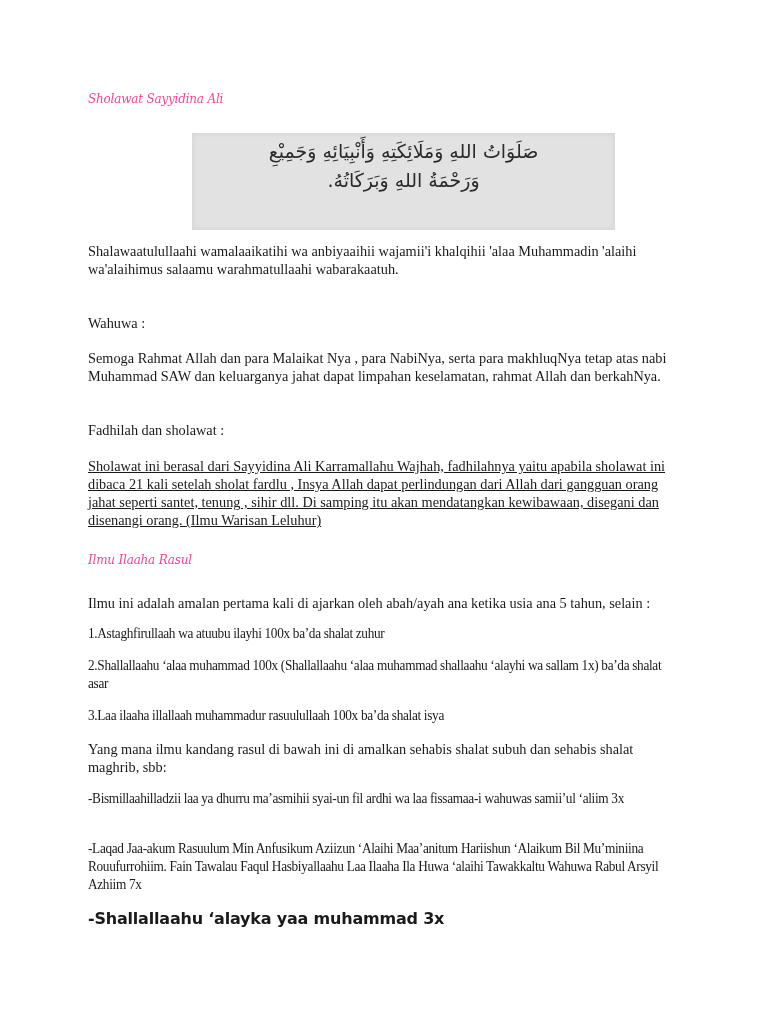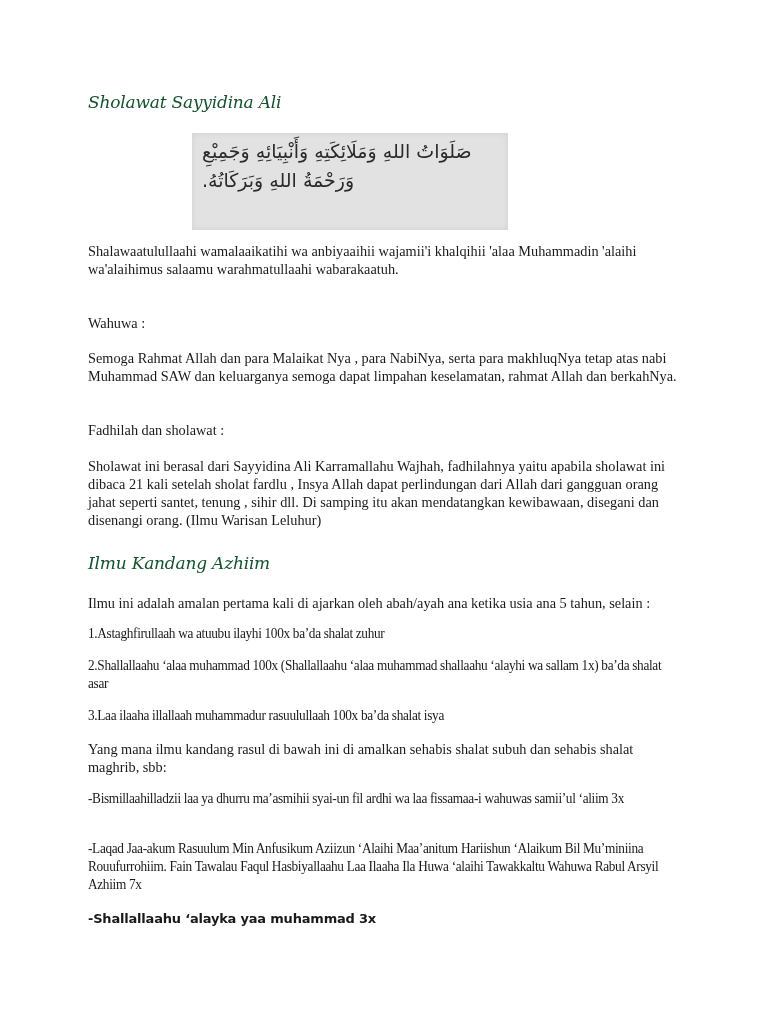--- a/index.html
+++ b/index.html
@@ -4,57 +4,57 @@
   <style>
     html, body { margin: 0; padding: 0; }
     body {
       width: 768px; height: 1024px; background: #ffffff; overflow: hidden;
       position: relative; color: #1a1a1a;
       font-family: "Liberation Serif", serif;
     }
     .page { position: absolute; left: 88px; top: 0; width: 600px; }
     .heading {
       position: absolute; left: 0; font-family: "DejaVu Serif", serif;
-      font-style: italic; font-size: 17px; color: #14532d; margin: 0; font-weight: normal;
+      font-style: italic; font-size: 12px; color: #ec4899; margin: 0; font-weight: normal;
       letter-spacing: -0.2px;
     }
     .arabic-box {
-      position: absolute; left: 104px; top: 133px; width: 316px; height: 97px;
+      position: absolute; left: 104px; top: 133px; width: 423px; height: 97px;
       background: #e2e2e2; box-sizing: border-box; padding: 4px 10px;
-      direction: rtl; text-align: left; font-family: "DejaVu Sans", sans-serif;
+      direction: rtl; text-align: center; font-family: "DejaVu Sans", sans-serif;
       font-size: 19px; line-height: 29px; color: #2a2a2a;
       box-shadow: inset 0 0 6px rgba(0,0,0,0.08);
     }
     .arabic-box div { white-space: nowrap; }
     .p {
       position: absolute; left: 0; width: 600px; margin: 0;
       font-size: 14.3px; line-height: 18px; color: #1a1a1a;
     }
     .p.narrow { font-family: "Liberation Serif", serif; letter-spacing: -0.35px; transform: scaleX(0.93); transform-origin: left top; width: 640px; }
-    .p.bold-sans { font-family: "DejaVu Sans", sans-serif; font-weight: bold; font-size: 13px; letter-spacing: -0.2px; }
+    .p.bold-sans { font-family: "DejaVu Sans", sans-serif; font-weight: bold; font-size: 16px; letter-spacing: -0.2px; }
   </style>
 </head>
 <body>
 
 <div class="page">
 
   <h2 class="heading" style="top:92px;">Sholawat Sayyidina Ali</h2>
 
   <div class="arabic-box">
     <div>صَلَوَاتُ اللهِ وَمَلَائِكَتِهِ وَأَنْبِيَائِهِ وَجَمِيْعِ</div>
     <div>وَرَحْمَةُ اللهِ وَبَرَكَاتُهُ.</div>
   </div>
 
   <p class="p" style="top:242px;">Shalawaatulullaahi wamalaaikatihi wa anbiyaaihii wajamii'i khalqihii 'alaa Muhammadin 'alaihi wa'alaihimus salaamu warahmatullaahi wabarakaatuh.</p>
   <p class="p" style="top:314px;">Wahuwa :</p>
-  <p class="p" style="top:349px;">Semoga Rahmat Allah dan para Malaikat Nya , para NabiNya, serta para makhluqNya tetap atas nabi Muhammad SAW dan keluarganya semoga dapat limpahan keselamatan, rahmat Allah dan berkahNya.</p>
+  <p class="p" style="top:349px;">Semoga Rahmat Allah dan para Malaikat Nya , para NabiNya, serta para makhluqNya tetap atas nabi Muhammad SAW dan keluarganya jahat dapat limpahan keselamatan, rahmat Allah dan berkahNya.</p>
   <p class="p" style="top:421px;">Fadhilah dan sholawat :</p>
-  <p class="p" style="top:457px;">Sholawat ini berasal dari Sayyidina Ali Karramallahu Wajhah, fadhilahnya yaitu apabila sholawat ini dibaca 21 kali setelah sholat fardlu , Insya Allah dapat perlindungan dari Allah dari gangguan orang jahat seperti santet, tenung , sihir dll. Di samping itu akan mendatangkan kewibawaan, disegani dan disenangi orang. (Ilmu Warisan Leluhur)</p>
+  <p class="p" style="top:457px;text-decoration:underline;">Sholawat ini berasal dari Sayyidina Ali Karramallahu Wajhah, fadhilahnya yaitu apabila sholawat ini dibaca 21 kali setelah sholat fardlu , Insya Allah dapat perlindungan dari Allah dari gangguan orang jahat seperti santet, tenung , sihir dll. Di samping itu akan mendatangkan kewibawaan, disegani dan disenangi orang. (Ilmu Warisan Leluhur)</p>
 
-  <h2 class="heading" style="top:553px;">Ilmu Kandang Azhiim</h2>
+  <h2 class="heading" style="top:553px;">Ilmu Ilaaha Rasul</h2>
 
   <p class="p" style="top:594px;">Ilmu ini adalah amalan pertama kali di ajarkan oleh abah/ayah ana ketika usia ana 5 tahun, selain :</p>
   <p class="p narrow" style="top:624px;">1.Astaghfirullaah wa atuubu ilayhi 100x ba’da shalat zuhur</p>
   <p class="p narrow" style="top:656px;">2.Shallallaahu ‘alaa muhammad 100x (Shallallaahu ‘alaa muhammad shallaahu ‘alayhi wa sallam 1x) ba’da shalat asar</p>
   <p class="p narrow" style="top:706px;">3.Laa ilaaha illallaah muhammadur rasuulullaah 100x ba’da shalat isya</p>
   <p class="p" style="top:740px;">Yang mana ilmu kandang rasul di bawah ini di amalkan sehabis shalat subuh dan sehabis shalat maghrib, sbb:</p>
   <p class="p narrow" style="top:789px;">-Bismillaahilladzii laa ya dhurru ma’asmihii syai-un fil ardhi wa laa fissamaa-i wahuwas samii’ul ‘aliim 3x</p>
   <p class="p narrow" style="top:839px;">-Laqad Jaa-akum Rasuulum Min Anfusikum Aziizun ‘Alaihi Maa’anitum Hariishun ‘Alaikum Bil Mu’miniina Rouufurrohiim. Fain Tawalau Faqul Hasbiyallaahu Laa Ilaaha Ila Huwa ‘alaihi Tawakkaltu Wahuwa Rabul Arsyil Azhiim 7x</p>
   <p class="p bold-sans" style="top:910px;">-Shallallaahu ‘alayka yaa muhammad 3x</p>
 

